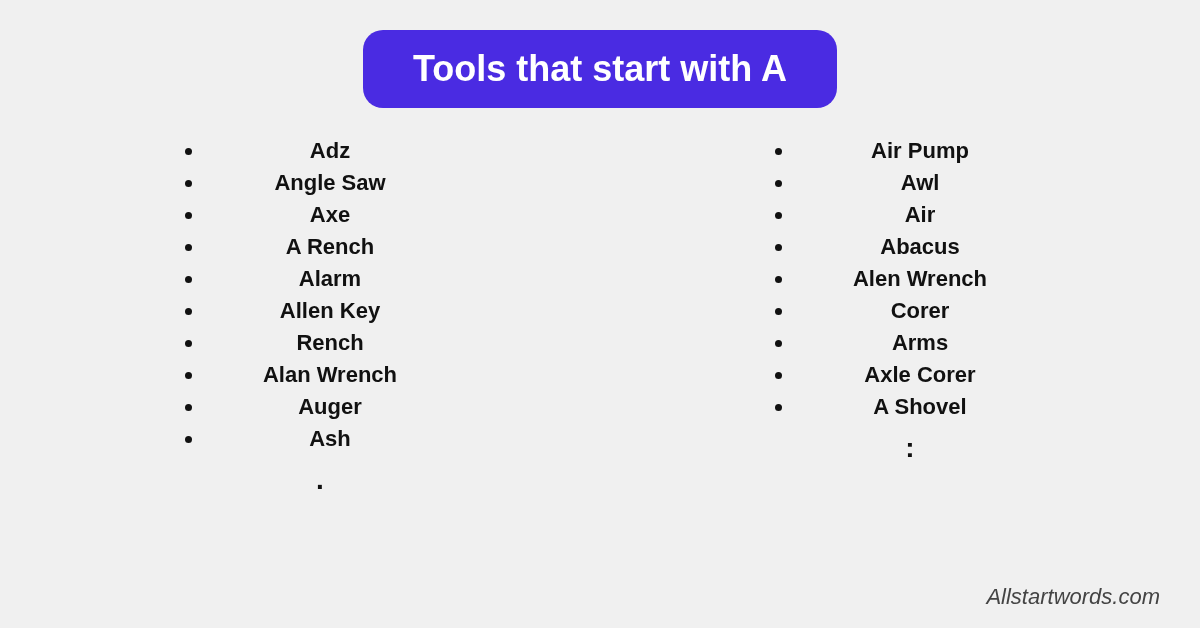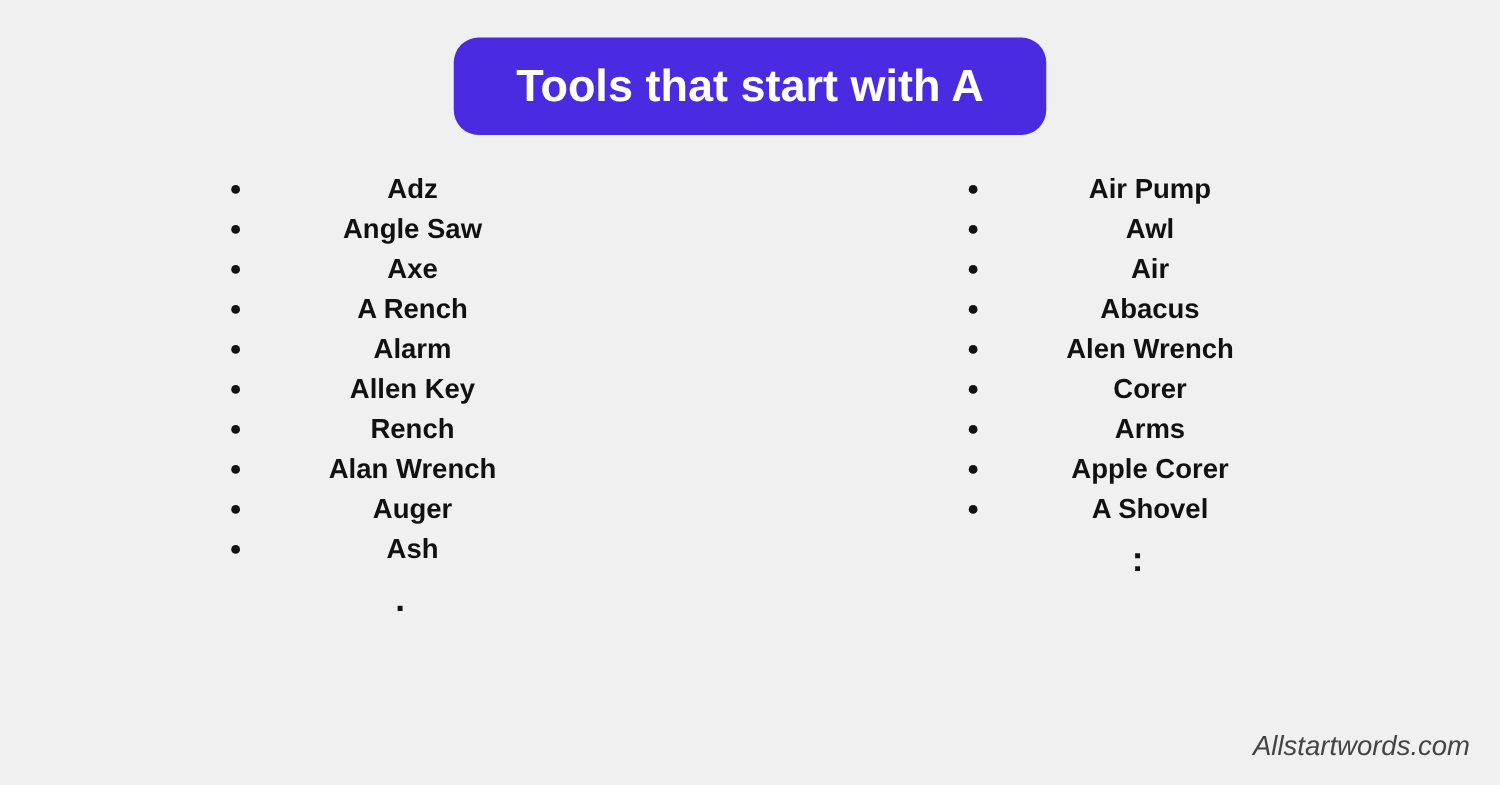--- a/index.html
+++ b/index.html
@@ -83,21 +83,21 @@
 
     .colon-dots {
       font-size: 28px;
       color: #111;
       font-weight: bold;
     }
 
     .brand {
       position: absolute;
       bottom: 18px;
-      right: 24px;
+      right: 40px;
       font-size: 22px;
       color: #444;
       font-style: italic;
       margin-left: 12px;
     }
   </style>
 </head>
 <body>
 
 <div>
@@ -128,21 +128,21 @@
     <div class="right-section">
       <ul class="items-list">
 
       <li>Air Pump</li>
           <li>Awl</li>
           <li>Air</li>
           <li>Abacus</li>
           <li>Alen Wrench</li>
           <li>Corer</li>
           <li>Arms</li>
-          <li>Apple Corer</li>
+          <li>Axle Corer</li>
           <li>A Shovel</li>
         </ul>
       <div class="dot-row">
         <span class="colon-dots">:</span>
       </div>
     </div>
   </div>
 
   <div class="brand">Allstartwords.com</div>
 </div>

